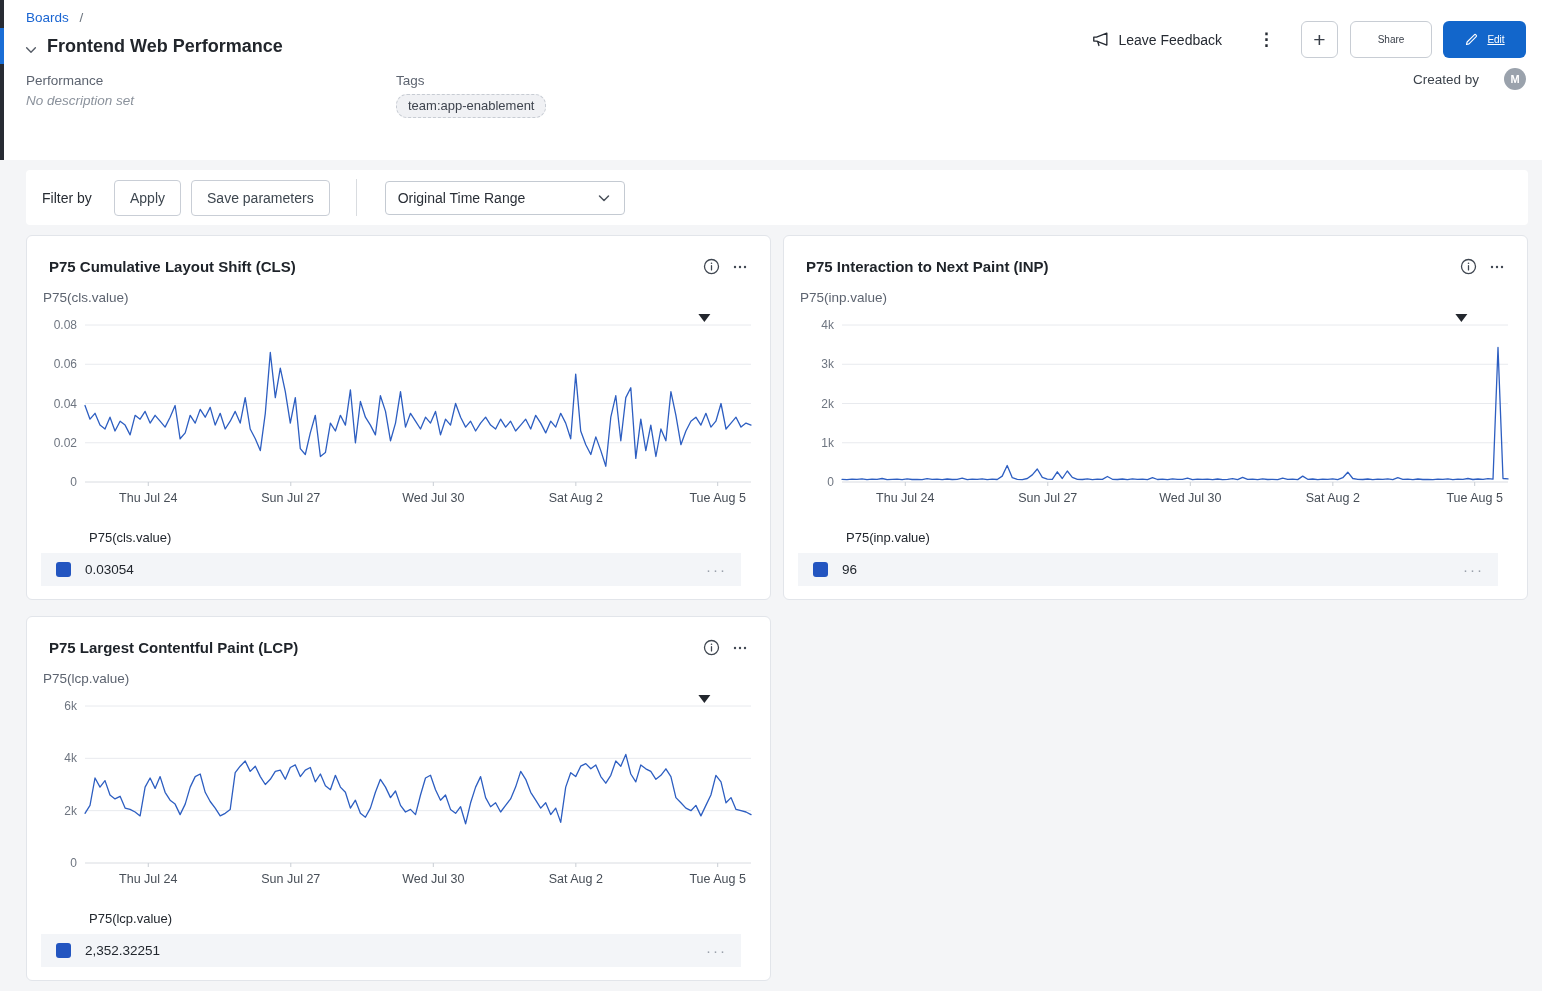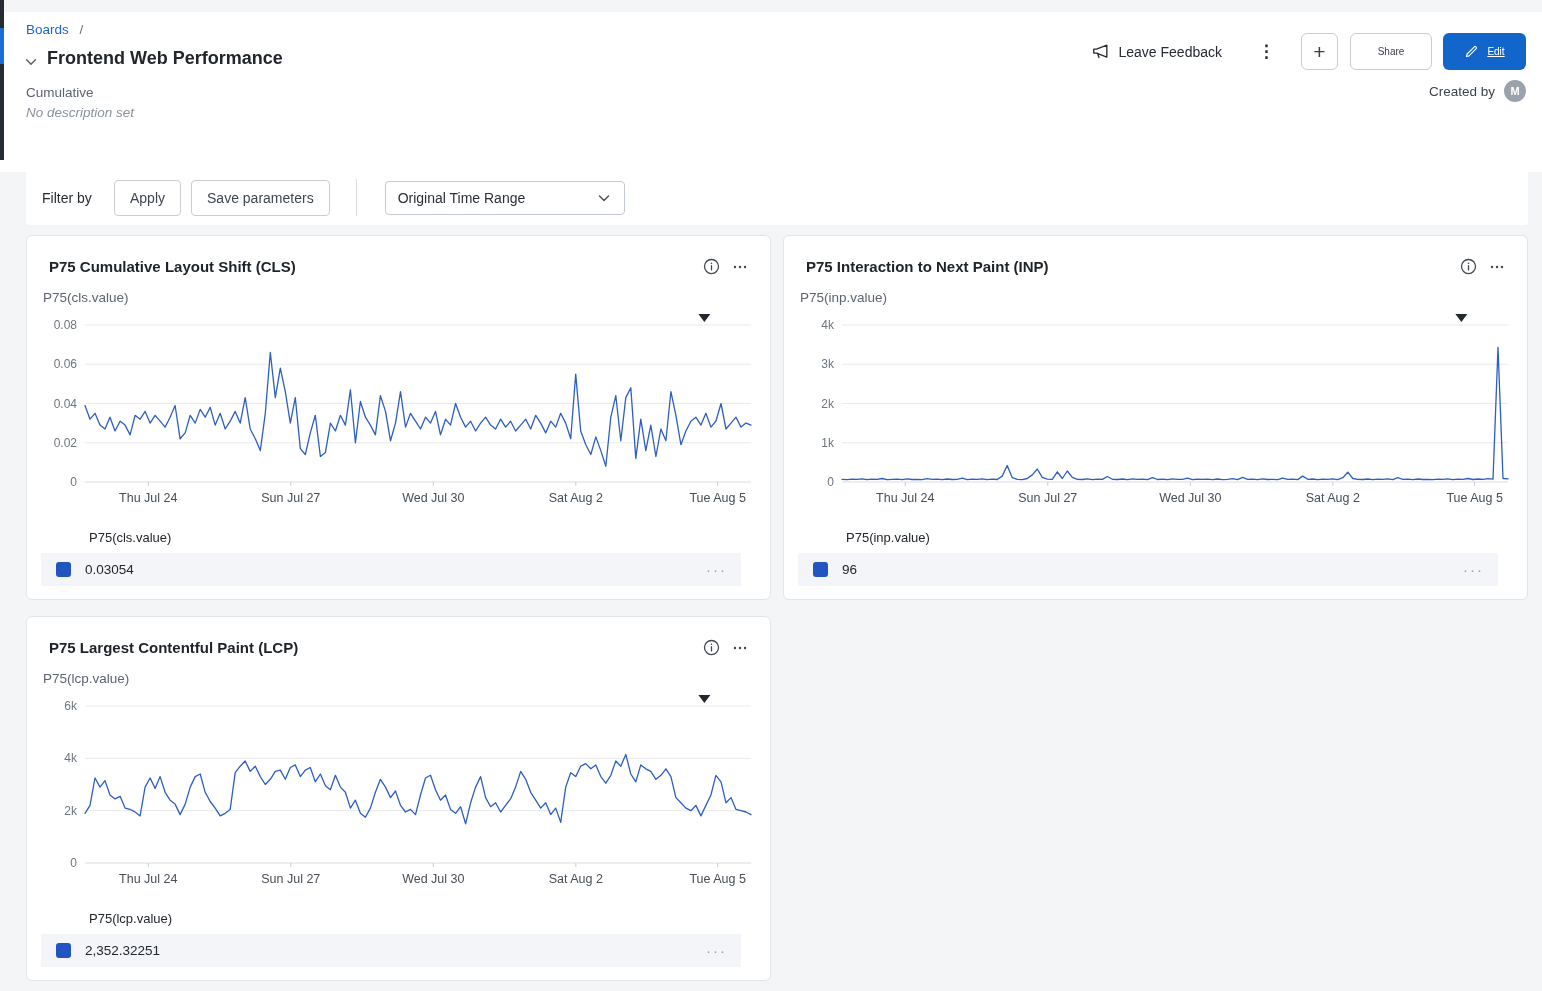--- a/index.html
+++ b/index.html
@@ -4,21 +4,21 @@
 <style>
   * { box-sizing: border-box; margin: 0; padding: 0; }
   body { font-family: "Liberation Sans", sans-serif; background: #ffffff; }
   .page { position: relative; width: 1542px; height: 991px; background: #f4f5f7; overflow: hidden; }
 
   
   .edge-strip { position: absolute; left: 0; top: 0; width: 4px; height: 160px; background: #272b33; z-index: 5; }
   .edge-strip .edge-active { position: absolute; left: 0; top: 28px; width: 4px; height: 36px; background: #1a6ed6; }
 
   
-  .header { position: absolute; left: 0; top: 12px; width: 1542px; height: 160px; background: #ffffff; }
+  .header { position: absolute; left: 0; top: 0; width: 1542px; height: 160px; background: #ffffff; }
   .breadcrumb { position: absolute; left: 26px; top: 10px; font-size: 13.5px; }
   .breadcrumb a { color: #1a65d2; text-decoration: none; cursor: pointer; }
   .breadcrumb .sep { color: #6a737d; margin-left: 7px; }
   .title-row { position: absolute; left: 24px; top: 36px; display: flex; align-items: flex-end; gap: 9px; }
   .title-row h1 { font-size: 18px; font-weight: 700; color: #22262c; }
   .chev-icon { display: inline-flex; color: #555c66; cursor: pointer; }
   .meta-label { font-size: 13.5px; color: #5d6470; }
   .desc-block { position: absolute; left: 26px; top: 73px; }
   .desc-value { margin-top: 5px; font-style: italic; font-size: 13.5px; color: #8b929c; }
   .tags-block { position: absolute; left: 396px; top: 73px; }
@@ -26,21 +26,21 @@
               border: 1px dashed #c7ccd3; border-radius: 11px; font-size: 13px; color: #3e444e; }
 
   .header-actions { position: absolute; top: 21px; right: 16px; height: 37px; display: flex; align-items: center; }
   .leave-feedback { display: flex; align-items: center; gap: 8px; font-size: 14px; font-weight: 500; color: #262b33; cursor: pointer; }
   .kebab { margin-left: 32px; font-size: 17px; font-weight: 700; color: #262b33; cursor: pointer; padding: 0 4px; line-height: 1; }
   .btn { display: flex; align-items: center; justify-content: center; height: 37px; background: #fff;
          border: 1px solid #c8cdd4; border-radius: 6px; font-size: 10px; font-weight: 500; color: #3a404a; cursor: pointer; }
   .plus-btn { margin-left: 22px; width: 37px; font-size: 21px; font-weight: 300; }
   .share-btn { margin-left: 12px; width: 82px; }
   .edit-btn { margin-left: 11px; width: 83px; background: #1266cb; border: none; color: #fff; gap: 8px; text-decoration: underline; }
-  .created-by { position: absolute; top: 68px; right: 16px; display: flex; align-items: center; gap: 9px;
+  .created-by { position: absolute; top: 68px; right: 16px; display: flex; align-items: center; gap: 25px;
                 font-size: 13.5px; color: #3c434c; justify-content: flex-end; }
   .avatar { width: 22px; height: 22px; border-radius: 50%; background: #9aa2ac; color: #fff; font-size: 11px;
             font-weight: 700; display: flex; align-items: center; justify-content: center; }
 
   
   .filter-bar { position: absolute; left: 26px; top: 170px; width: 1502px; height: 55px; background: #ffffff;
                 border-radius: 4px; display: flex; align-items: center; }
   .filter-label { margin-left: 16px; width: 62px; font-size: 14px; color: #272c33; }
   .select-input { width: 903px; height: 36px; border: 1px solid #c4cad2; border-radius: 4px; padding: 0 12px;
                   font-size: 14px; font-family: inherit; color: #272c33; outline: none; }
@@ -90,24 +90,28 @@
     <div class="title-row">
       <span class="chev-icon">
         <svg width="14" height="14" viewBox="0 0 16 16">
             <path d="M3 5.5 L8 10.5 L13 5.5" fill="none" stroke="currentColor" stroke-width="1.6" stroke-linecap="round" stroke-linejoin="round"></path>
           </svg>
       </span>
       <h1>Frontend Web Performance</h1>
     </div>
 
     <div class="desc-block">
-      <div class="meta-label">Cumulative</div>
+      <div class="meta-label">Performance</div>
       <div class="desc-value">No description set</div>
     </div>
 
+    <div class="tags-block">
+      <div class="meta-label">Tags</div>
+      <span class="tag-pill">team:app-enablement</span>
+    </div>
 
     <div class="header-actions">
       <div class="leave-feedback">
         <span style="display:inline-flex;">
           <svg width="19" height="19" viewBox="0 0 24 24" fill="none" stroke="#262b33" stroke-width="1.7" stroke-linejoin="round">
             <path d="M20 4 L7 9 H3.5 V14 H7 L20 19 Z"></path>
             <path d="M8.5 14.5 L10 19.5" stroke-linecap="round"></path>
           </svg>
         </span>
         <span>Leave Feedback</span>

